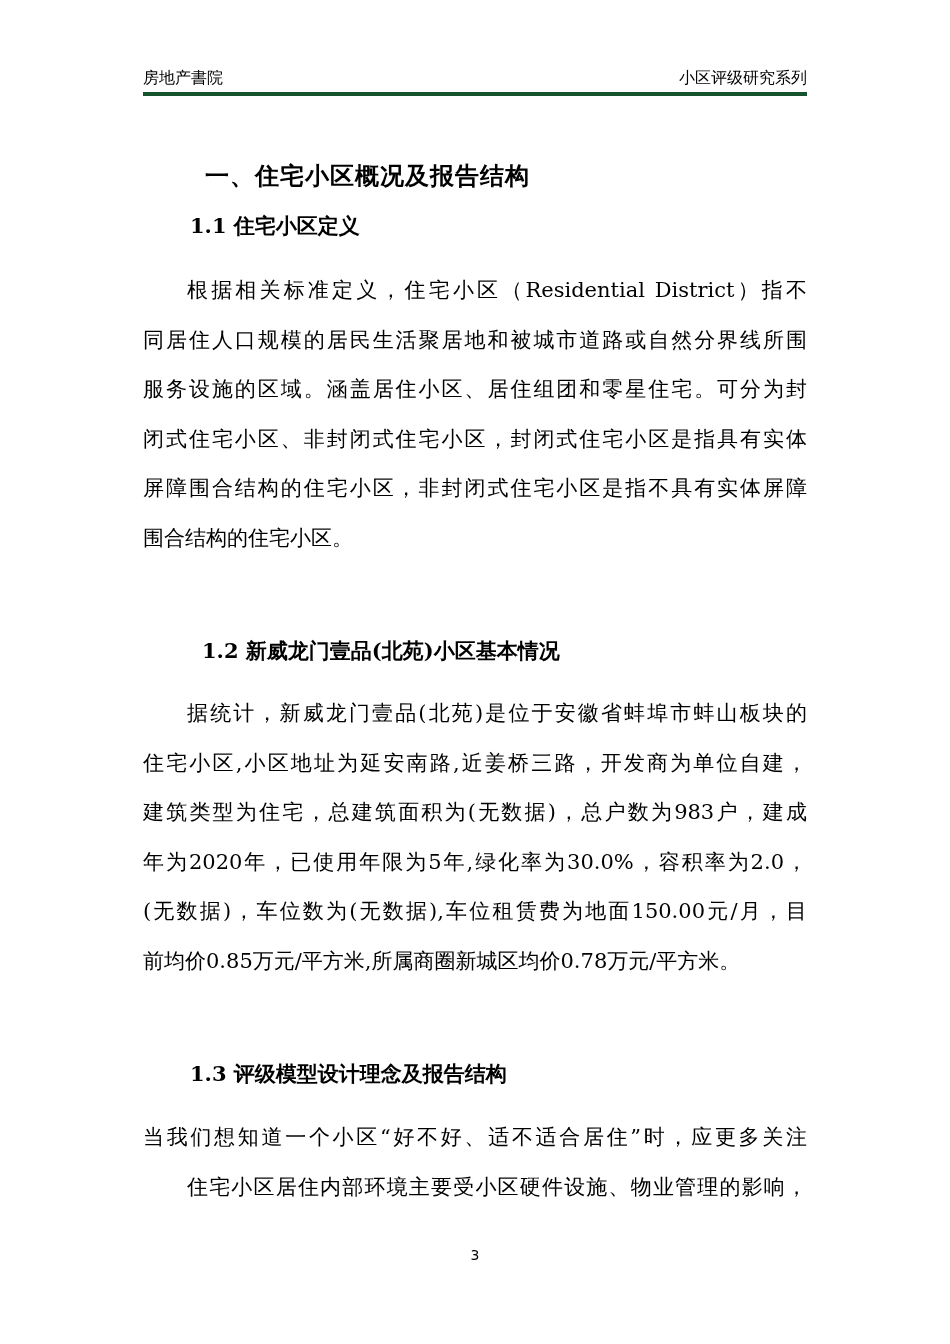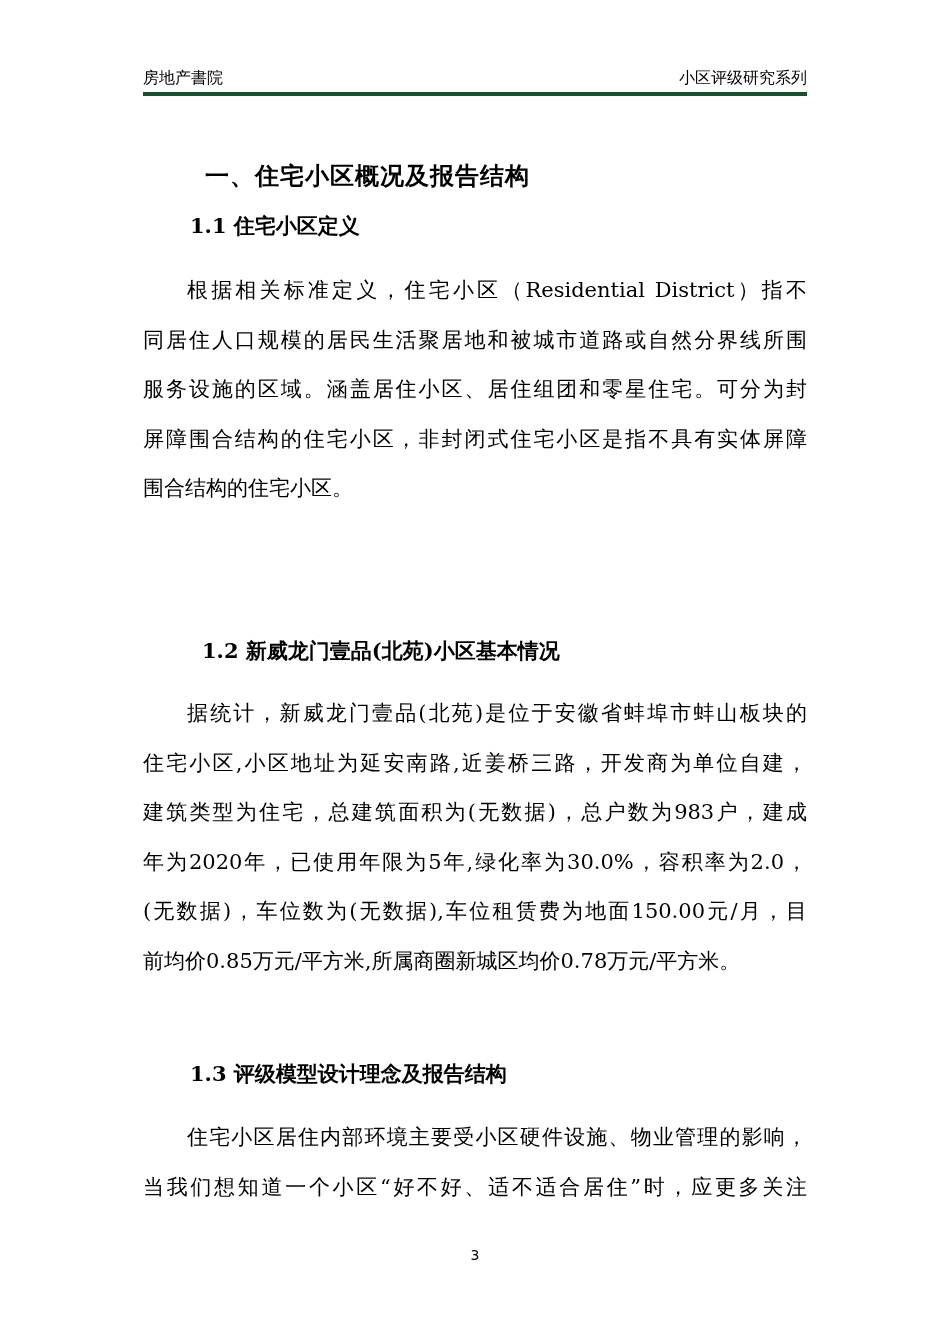--- a/index.html
+++ b/index.html
@@ -29,34 +29,35 @@
 </div>
 
 <div class="content">
   <h1 class="chapter">一、住宅小区概况及报告结构</h1>
 
   <h2 class="section" style="top:72px;">1.1 住宅小区定义</h2>
   <div class="para" style="top:126px;">
     <span class="line indent">根据相关标准定义，住宅小区（Residential District）指不</span>
     <span class="line">同居住人口规模的居民生活聚居地和被城市道路或自然分界线所围</span>
     <span class="line">服务设施的区域。涵盖居住小区、居住组团和零星住宅。可分为封</span>
+    <span class="line">闭式住宅小区、非封闭式住宅小区，封闭式住宅小区是指具有实体</span>
     <span class="line">屏障围合结构的住宅小区，非封闭式住宅小区是指不具有实体屏障</span>
     <span class="line last">围合结构的住宅小区。</span>
   </div>
 
   <h2 class="section" style="top:497px;margin-left:12px;">1.2 新威龙门壹品(北苑)小区基本情况</h2>
   <div class="para" style="top:549px;">
     <span class="line indent">据统计，新威龙门壹品(北苑)是位于安徽省蚌埠市蚌山板块的</span>
     <span class="line">住宅小区,小区地址为延安南路,近姜桥三路，开发商为单位自建，</span>
     <span class="line">建筑类型为住宅，总建筑面积为(无数据)，总户数为983户，建成</span>
     <span class="line">年为2020年，已使用年限为5年,绿化率为30.0%，容积率为2.0，</span>
     <span class="line">(无数据)，车位数为(无数据),车位租赁费为地面150.00元/月，目</span>
     <span class="line last">前均价0.85万元/平方米,所属商圈新城区均价0.78万元/平方米。</span>
   </div>
 
   <h2 class="section" style="top:920px;">1.3 评级模型设计理念及报告结构</h2>
   <div class="para" style="top:973px;">
+    <span class="line">当我们想知道一个小区“好不好、适不适合居住”时，应更多关注</span>
     <span class="line indent">住宅小区居住内部环境主要受小区硬件设施、物业管理的影响，</span>
-    <span class="line">当我们想知道一个小区“好不好、适不适合居住”时，应更多关注</span>
   </div>
 </div>
 
 <div class="page-number">3</div>
 
 </body></html>

